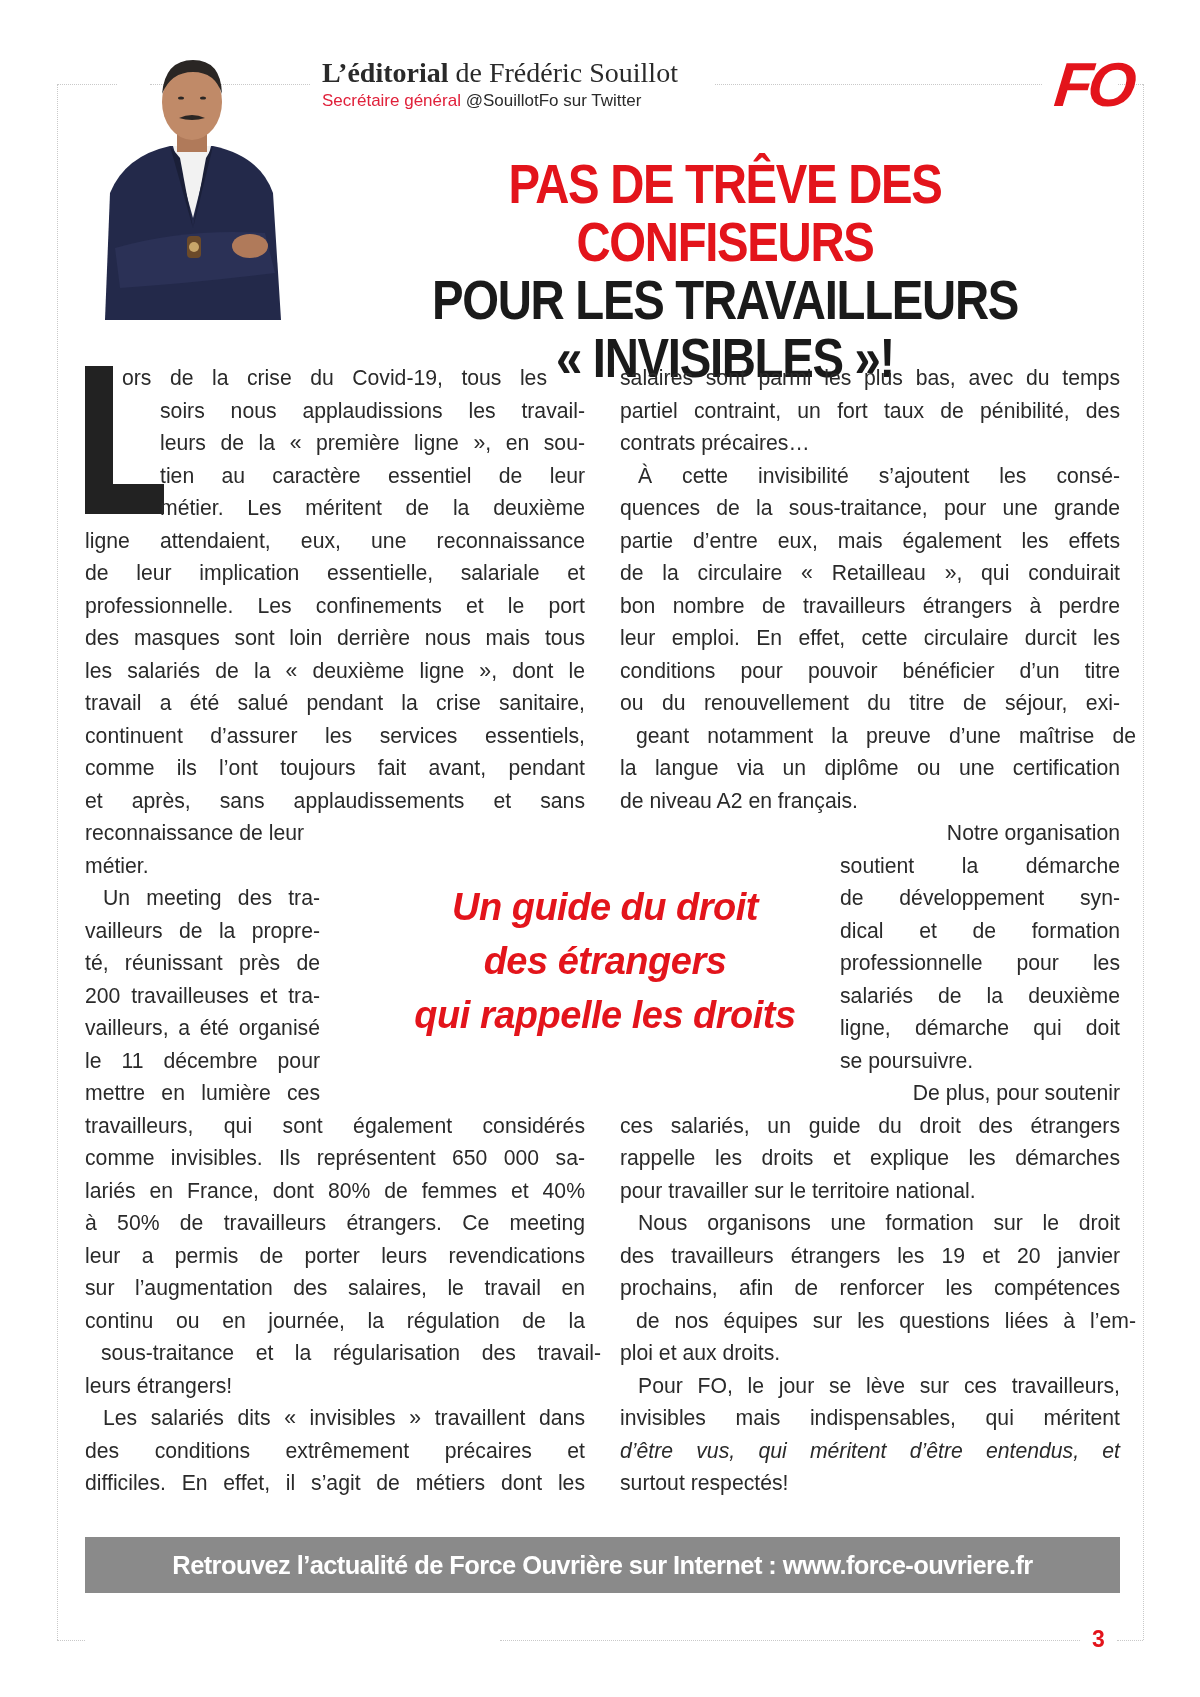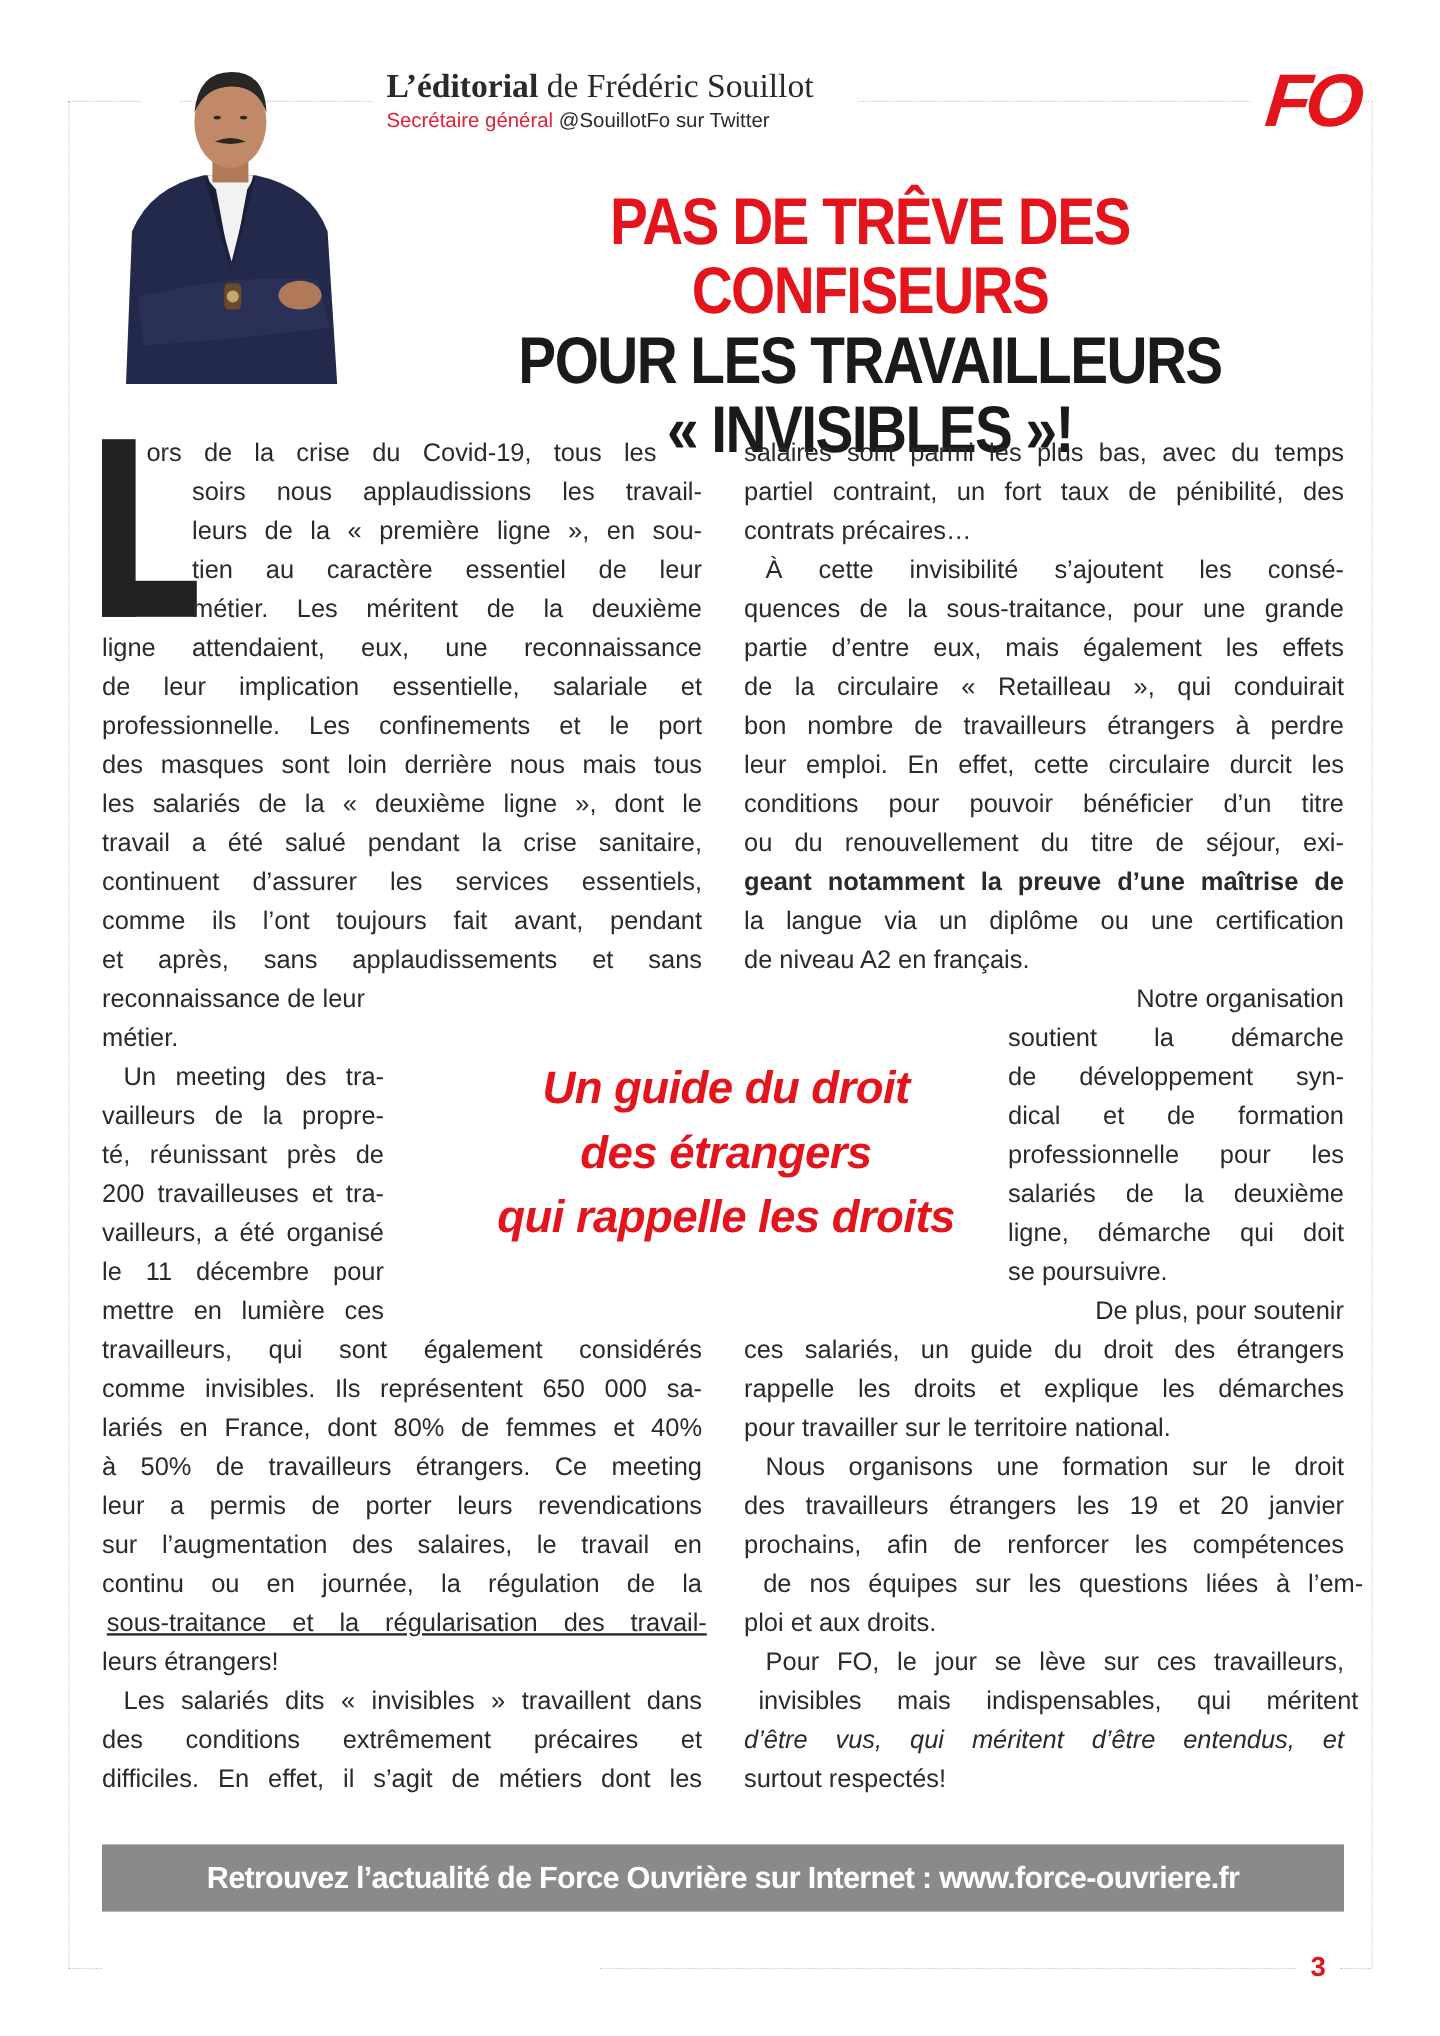--- a/index.html
+++ b/index.html
@@ -131,60 +131,60 @@
     <span class="line" style="margin-left: 0px; width: 235px;">vailleurs, a été organisé</span>
     <span class="line" style="margin-left: 0px; width: 235px;">le 11 décembre pour</span>
     <span class="line" style="margin-left: 0px; width: 235px;">mettre en lumière ces</span>
     <span class="line" style="margin-left: 0px; width: 500px;">travailleurs, qui sont également considérés</span>
     <span class="line" style="margin-left: 0px; width: 500px;">comme invisibles. Ils représentent 650 000 sa-</span>
     <span class="line" style="margin-left: 0px; width: 500px;">lariés en France, dont 80% de femmes et 40%</span>
     <span class="line" style="margin-left: 0px; width: 500px;">à 50% de travailleurs étrangers. Ce meeting</span>
     <span class="line" style="margin-left: 0px; width: 500px;">leur a permis de porter leurs revendications</span>
     <span class="line" style="margin-left: 0px; width: 500px;">sur l’augmentation des salaires, le travail en</span>
     <span class="line" style="margin-left: 0px; width: 500px;">continu ou en journée, la régulation de la</span>
-    <span class="line" style="margin-left: 4px; width: 500px; text-decoration: underline;">sous-traitance et la régularisation des travail-</span>
+    <span class="line" style="margin-left: 16px; width: 500px;">sous-traitance et la régularisation des travail-</span>
     <span class="line last" style="margin-left: 0px; width: 500px;">leurs étrangers!</span>
     <span class="line" style="margin-left: 18px; width: 482px;">Les salariés dits « invisibles » travaillent dans</span>
     <span class="line" style="margin-left: 0px; width: 500px;">des conditions extrêmement précaires et</span>
     <span class="line" style="margin-left: 0px; width: 500px;">difficiles. En effet, il s’agit de métiers dont les</span>
   </div>
 <div class="col" id="col-right" style="left:620px; top:362px; width:500px;">
     <span class="line" style="margin-left: 0px; width: 500px;">salaires sont parmi les plus bas, avec du temps</span>
     <span class="line" style="margin-left: 0px; width: 500px;">partiel contraint, un fort taux de pénibilité, des</span>
     <span class="line last" style="margin-left: 0px; width: 500px;">contrats précaires…</span>
     <span class="line" style="margin-left: 18px; width: 482px;">À cette invisibilité s’ajoutent les consé-</span>
     <span class="line" style="margin-left: 0px; width: 500px;">quences de la sous-traitance, pour une grande</span>
     <span class="line" style="margin-left: 0px; width: 500px;">partie d’entre eux, mais également les effets</span>
     <span class="line" style="margin-left: 0px; width: 500px;">de la circulaire « Retailleau », qui conduirait</span>
     <span class="line" style="margin-left: 0px; width: 500px;">bon nombre de travailleurs étrangers à perdre</span>
     <span class="line" style="margin-left: 0px; width: 500px;">leur emploi. En effet, cette circulaire durcit les</span>
     <span class="line" style="margin-left: 0px; width: 500px;">conditions pour pouvoir bénéficier d’un titre</span>
     <span class="line" style="margin-left: 0px; width: 500px;">ou du renouvellement du titre de séjour, exi-</span>
-    <span class="line" style="margin-left: 0px; width: 500px; font-weight: bold;">geant notamment la preuve d’une maîtrise de</span>
+    <span class="line" style="margin-left: 16px; width: 500px;">geant notamment la preuve d’une maîtrise de</span>
     <span class="line" style="margin-left: 0px; width: 500px;">la langue via un diplôme ou une certification</span>
     <span class="line last" style="margin-left: 0px; width: 500px;">de niveau A2 en français.</span>
     <span class="line r" style="margin-left: 220px; width: 280px;">Notre organisation</span>
     <span class="line" style="margin-left: 220px; width: 280px;">soutient la démarche</span>
     <span class="line" style="margin-left: 220px; width: 280px;">de développement syn-</span>
     <span class="line" style="margin-left: 220px; width: 280px;">dical et de formation</span>
     <span class="line" style="margin-left: 220px; width: 280px;">professionnelle pour les</span>
     <span class="line" style="margin-left: 220px; width: 280px;">salariés de la deuxième</span>
     <span class="line" style="margin-left: 220px; width: 280px;">ligne, démarche qui doit</span>
     <span class="line last" style="margin-left: 220px; width: 280px;">se poursuivre.</span>
     <span class="line r" style="margin-left: 0px; width: 500px;">De plus, pour soutenir</span>
     <span class="line" style="margin-left: 0px; width: 500px;">ces salariés, un guide du droit des étrangers</span>
     <span class="line" style="margin-left: 0px; width: 500px;">rappelle les droits et explique les démarches</span>
     <span class="line last" style="margin-left: 0px; width: 500px;">pour travailler sur le territoire national.</span>
     <span class="line" style="margin-left: 18px; width: 482px;">Nous organisons une formation sur le droit</span>
     <span class="line" style="margin-left: 0px; width: 500px;">des travailleurs étrangers les 19 et 20 janvier</span>
     <span class="line" style="margin-left: 0px; width: 500px;">prochains, afin de renforcer les compétences</span>
     <span class="line" style="margin-left: 16px; width: 500px;">de nos équipes sur les questions liées à l’em-</span>
     <span class="line last" style="margin-left: 0px; width: 500px;">ploi et aux droits.</span>
     <span class="line" style="margin-left: 18px; width: 482px;">Pour FO, le jour se lève sur ces travailleurs,</span>
-    <span class="line" style="margin-left: 12px; width: 500px;">invisibles mais indispensables, qui méritent</span>
+    <span class="line" style="margin-left: 0px; width: 500px;">invisibles mais indispensables, qui méritent</span>
     <span class="line" style="margin-left: 0px; width: 500px; font-style: italic;">d’être vus, qui méritent d’être entendus, et</span>
     <span class="line last" style="margin-left: 0px; width: 500px;">surtout respectés!</span>
   </div>
 
 <div class="pullquote">
   <div>Un guide du droit</div>
   <div>des étrangers</div>
   <div>qui rappelle les droits</div>
 </div>
 

